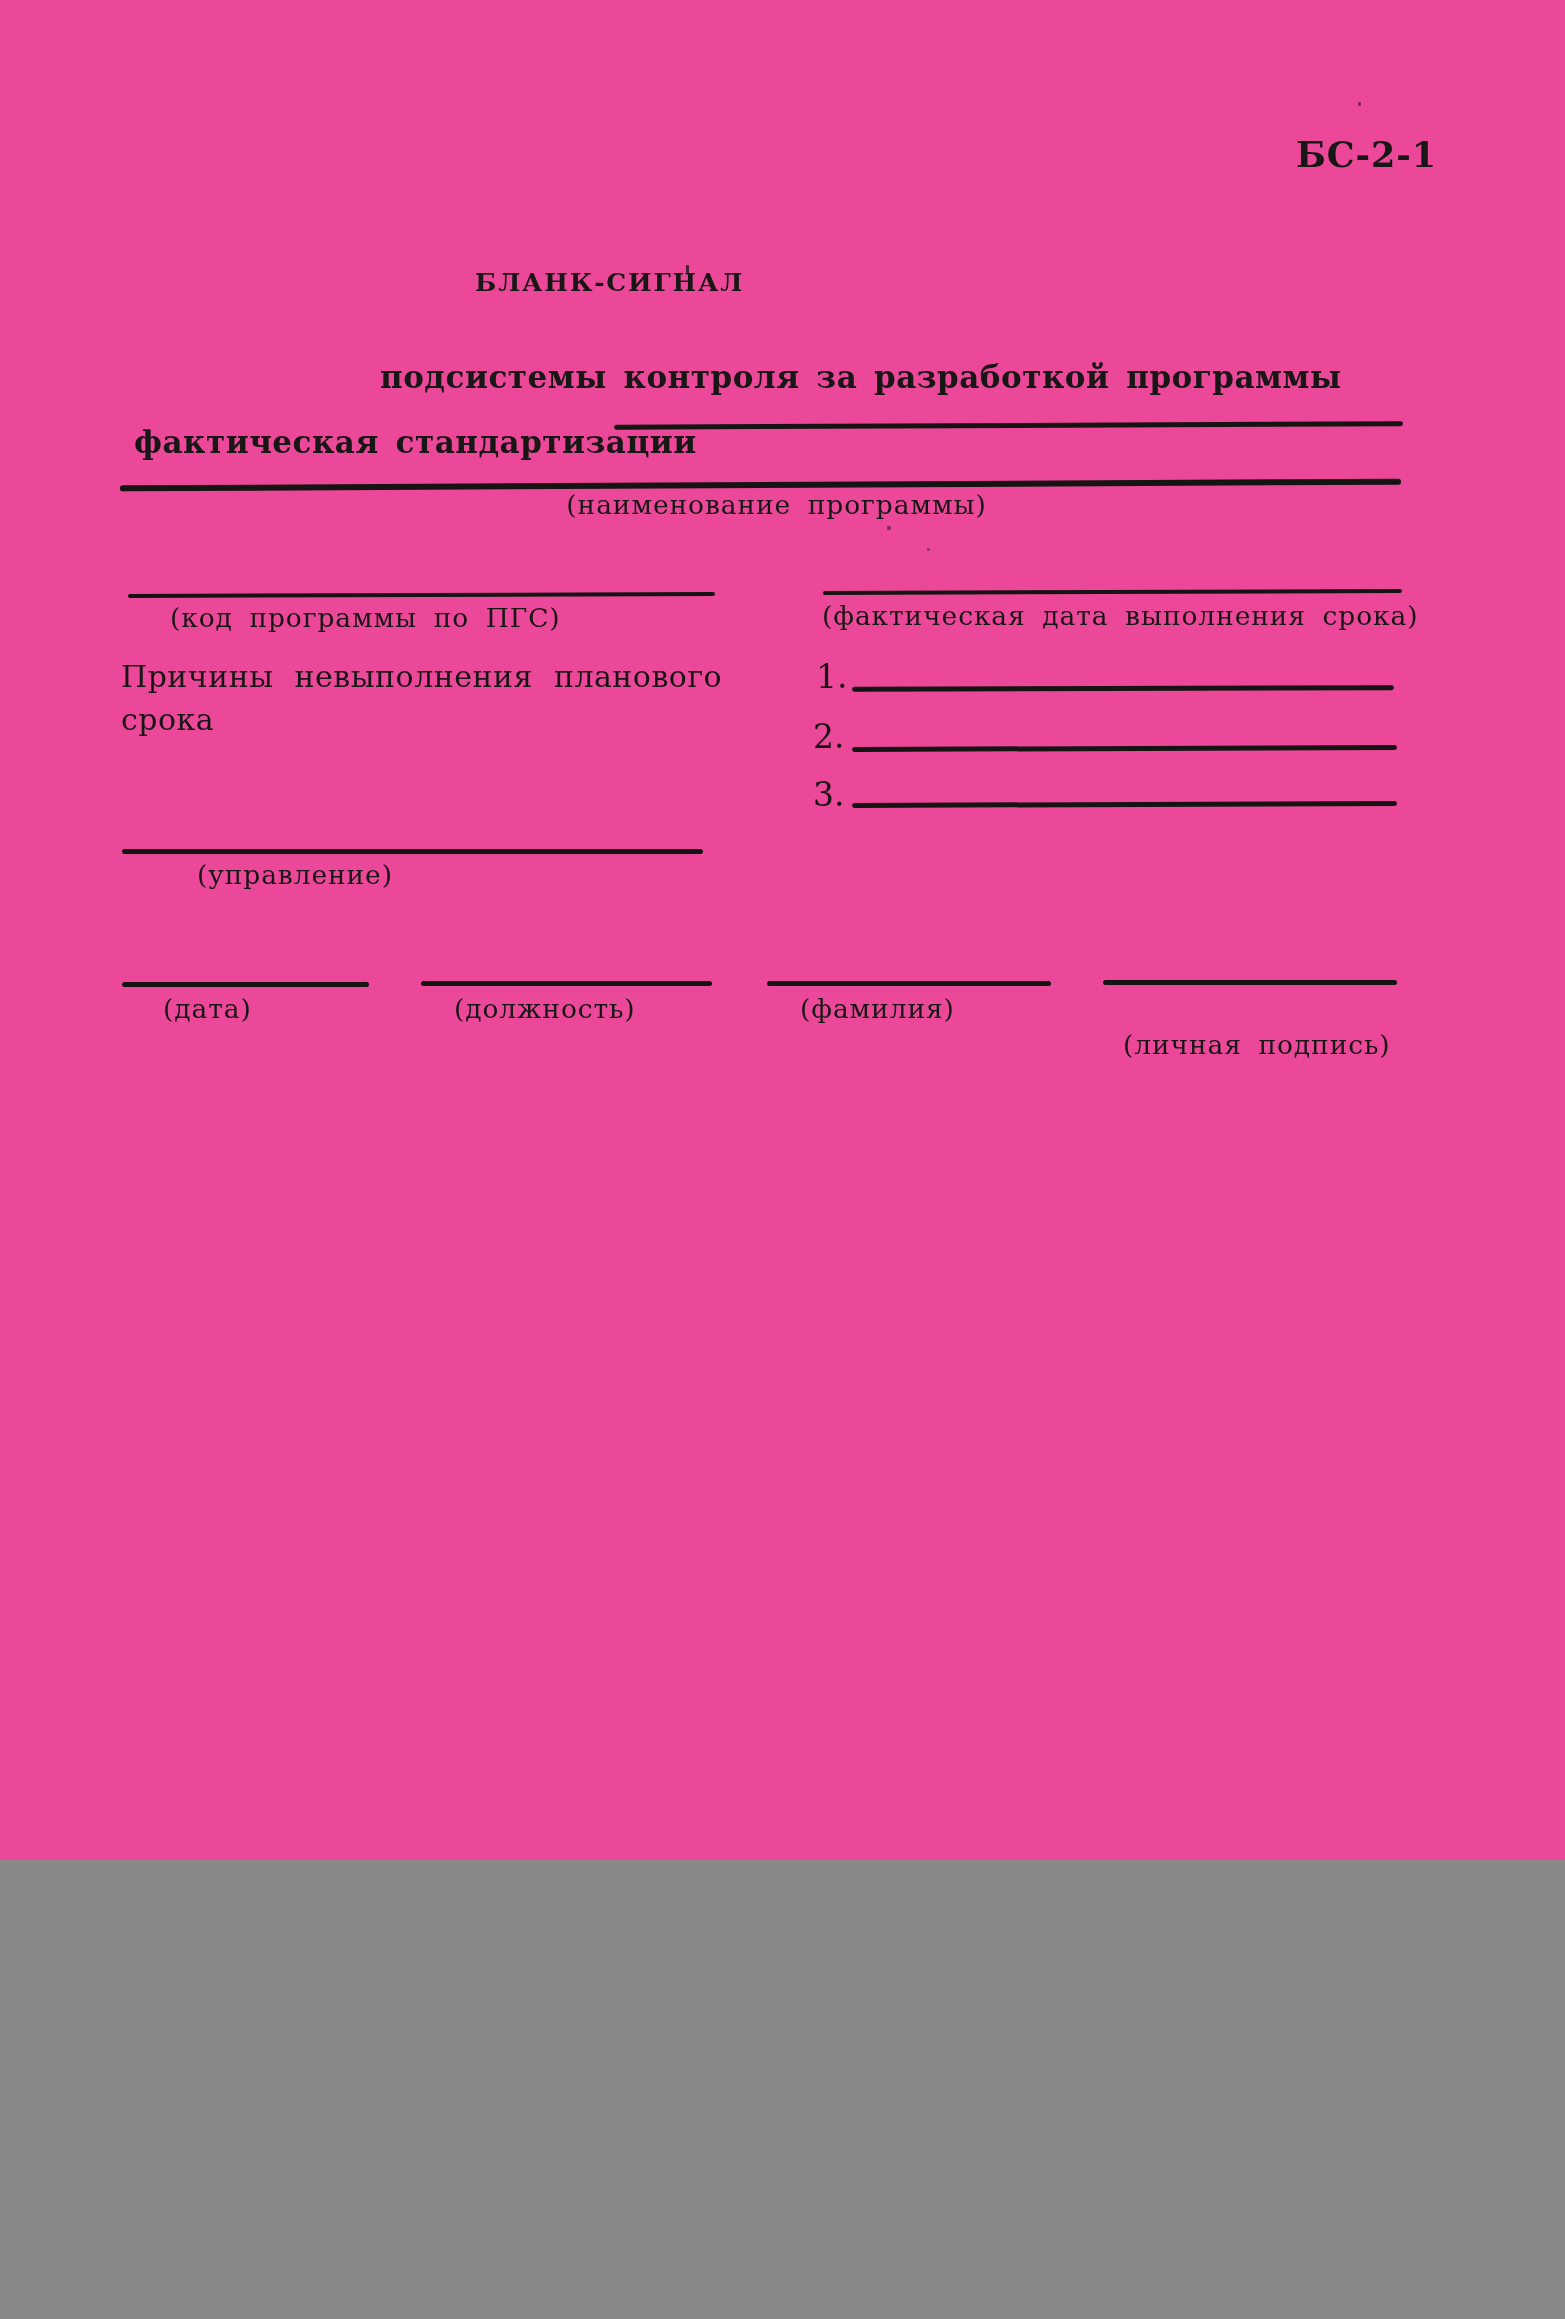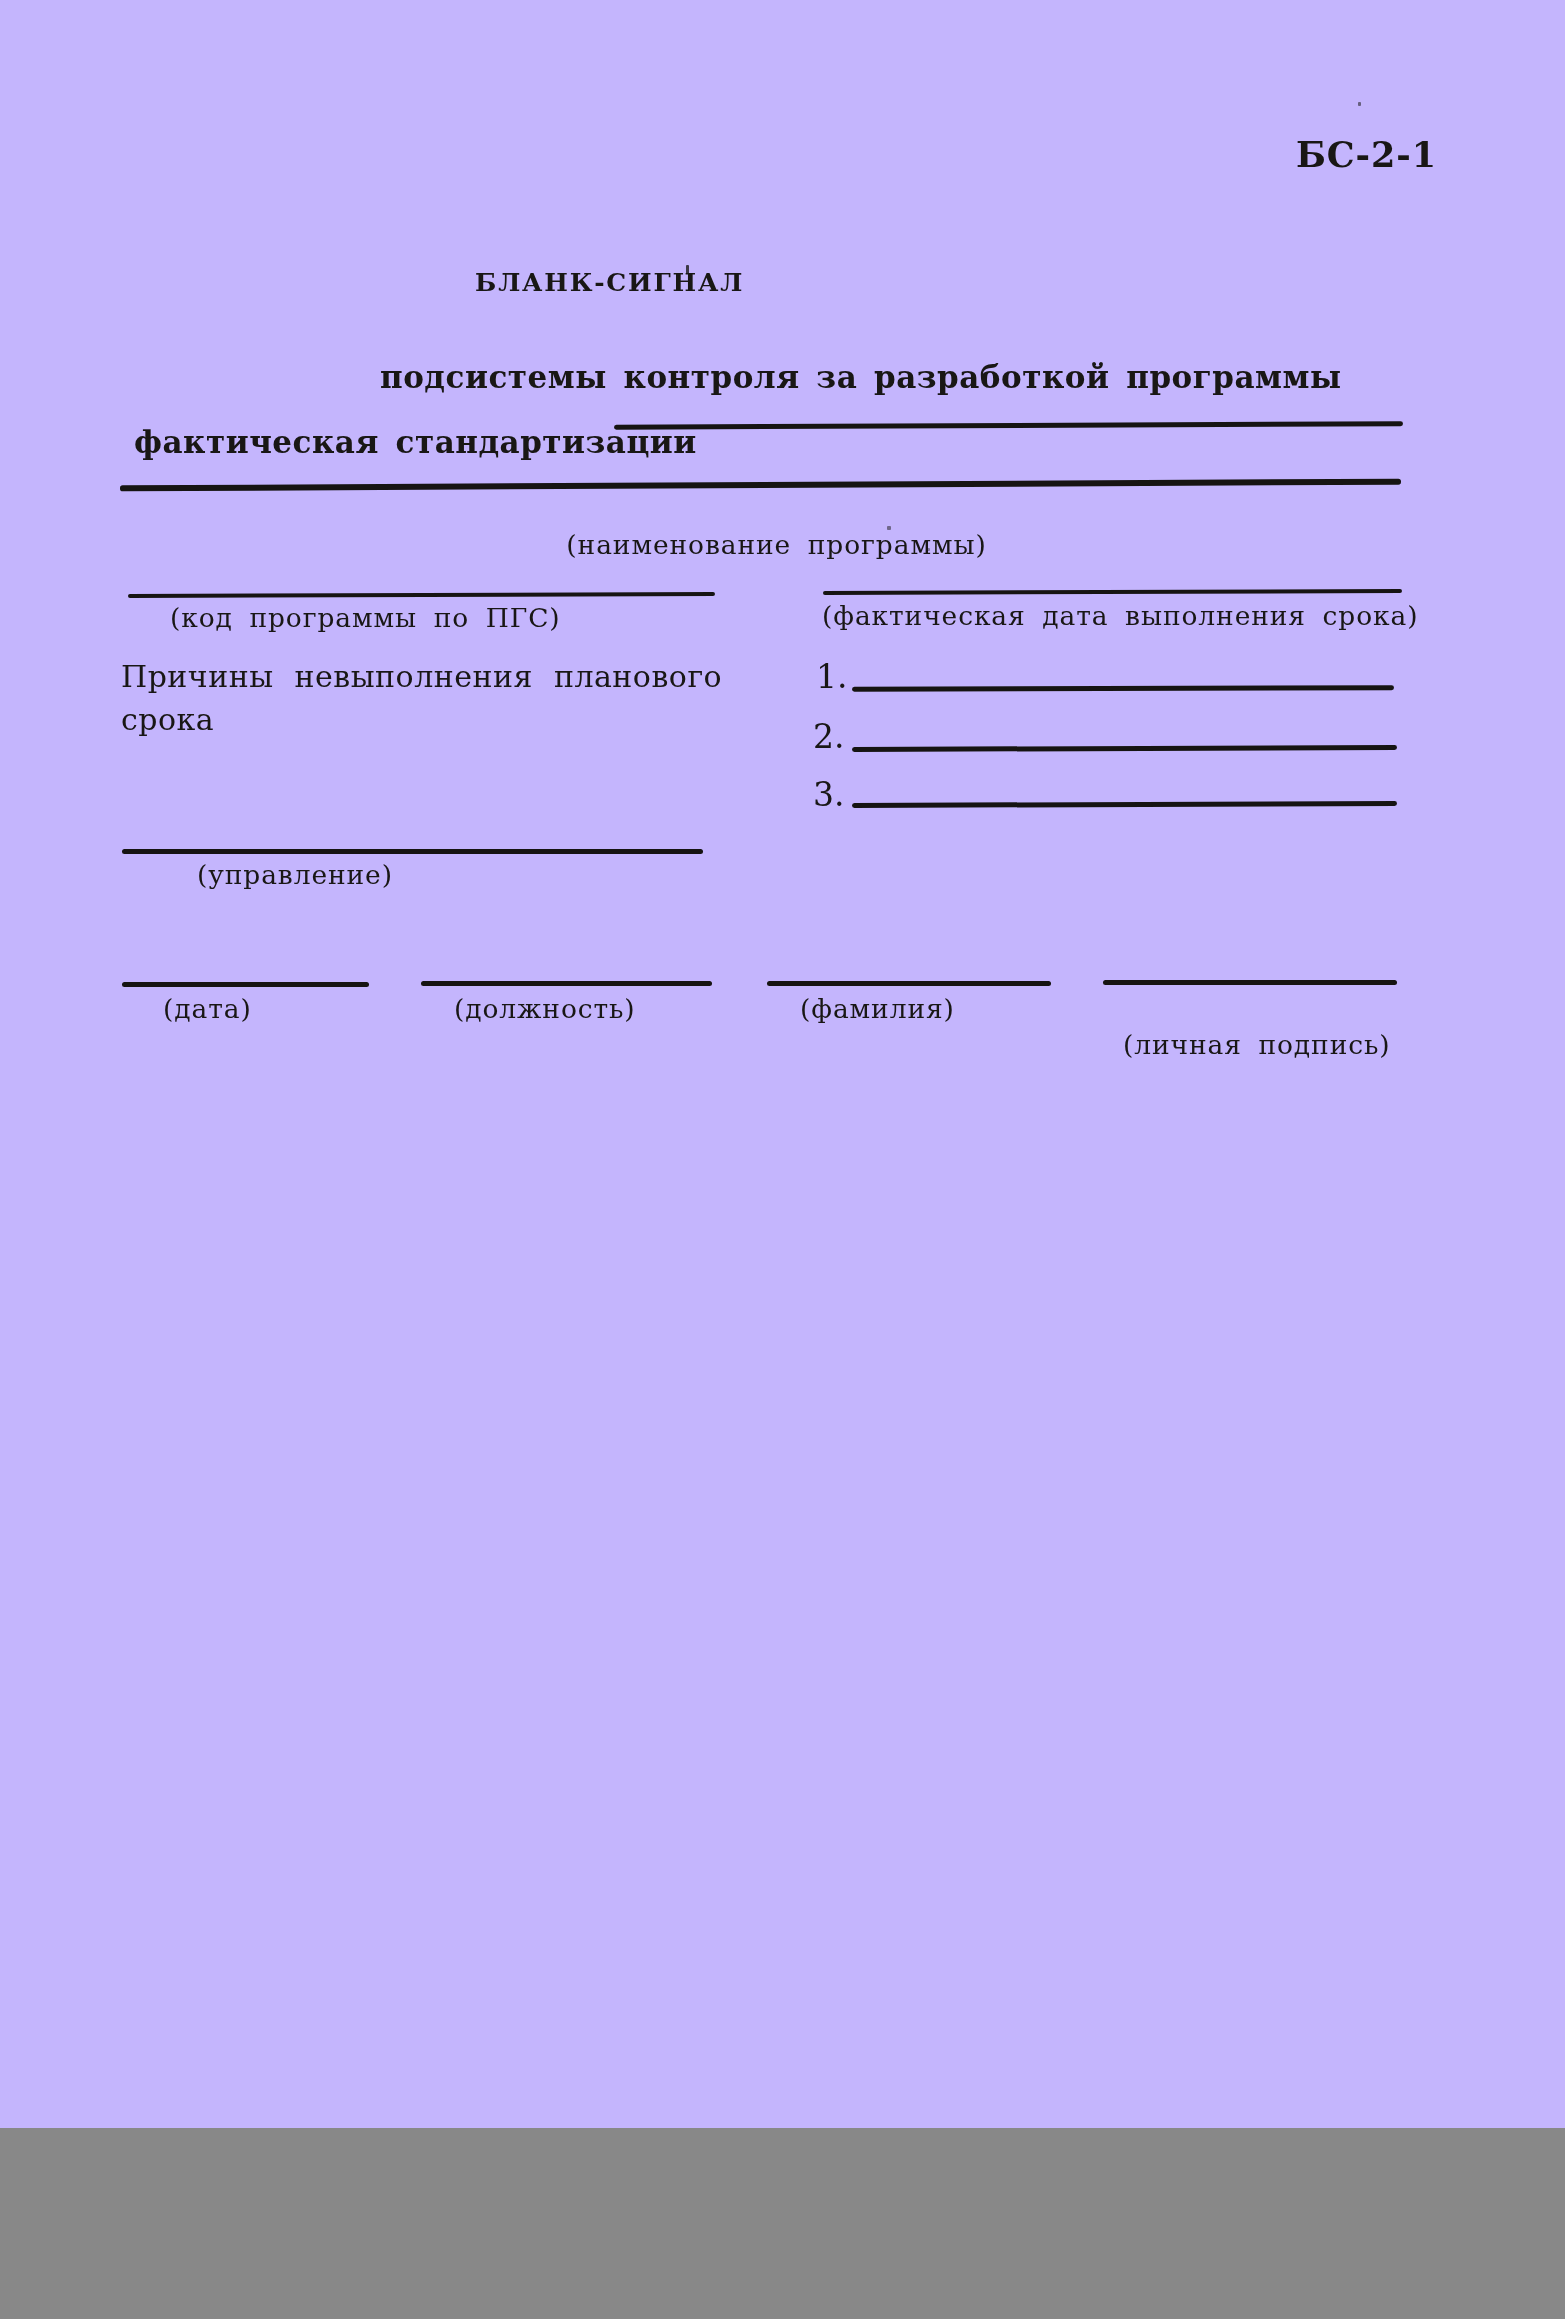--- a/index.html
+++ b/index.html
@@ -4,23 +4,23 @@
 <title>БС-2-1</title>
 <style>
   html, body {
     margin: 0;
     padding: 0;
     background: #888;
   }
   .page {
     position: relative;
     width: 1565px;
-    height: 2128px;
+    height: 1860px;
     margin: 0 auto;
-    background: #c4b5fd;
+    background: #ec4899;
     font-family: "DejaVu Serif", "Liberation Serif", serif;
     color: #191715;
     overflow: hidden;
   }
   .abs { position: absolute; line-height: 1; white-space: nowrap; }
 
   
   .rule {
     position: absolute;
     background: #161412;
@@ -75,21 +75,21 @@
 
   <div class="abs form-code" style="left:1296px; top:137px;">БС-2-1</div>
 
   <div class="abs title" style="left:475px; top:270px; width:576px;">БЛАНК-СИГНАЛ</div>
   <div class="abs subtitle" style="left:380px; top:331px;">подсистемы контроля за разработкой программы</div>
 
   <div class="abs intro" style="left:134px; top:396px;">фактическая стандартизации</div>
   <div class="rule" style="left:614px; top:423px; width:789px; transform:rotate(-0.25deg);"></div>
 
   <div class="rule" style="left:120px; top:482px; width:1281px; height:5.5px; transform:rotate(-0.3deg);"></div>
-  <div class="abs caption center" style="left:548px; top:492px; width:457px;margin-top:40px;">(наименование программы)</div>
+  <div class="abs caption center" style="left:548px; top:492px; width:457px;">(наименование программы)</div>
 
   <div class="rule thin" style="left:128px; top:593px; width:587px; transform:rotate(-0.2deg);"></div>
   <div class="abs caption" style="left:170px; top:605px;">(код программы по ПГС)</div>
 
   <div class="rule thin" style="left:823px; top:590px; width:579px; transform:rotate(-0.2deg);"></div>
   <div class="abs caption center" style="left:822px; top:603px; width:585px;">(фактическая дата выполнения срока)</div>
 
   <div class="abs body-text" style="left:121px; top:662px;">Причины невыполнения планового</div>
   <div class="abs body-text" style="left:121px; top:705px;">срока</div>
 

